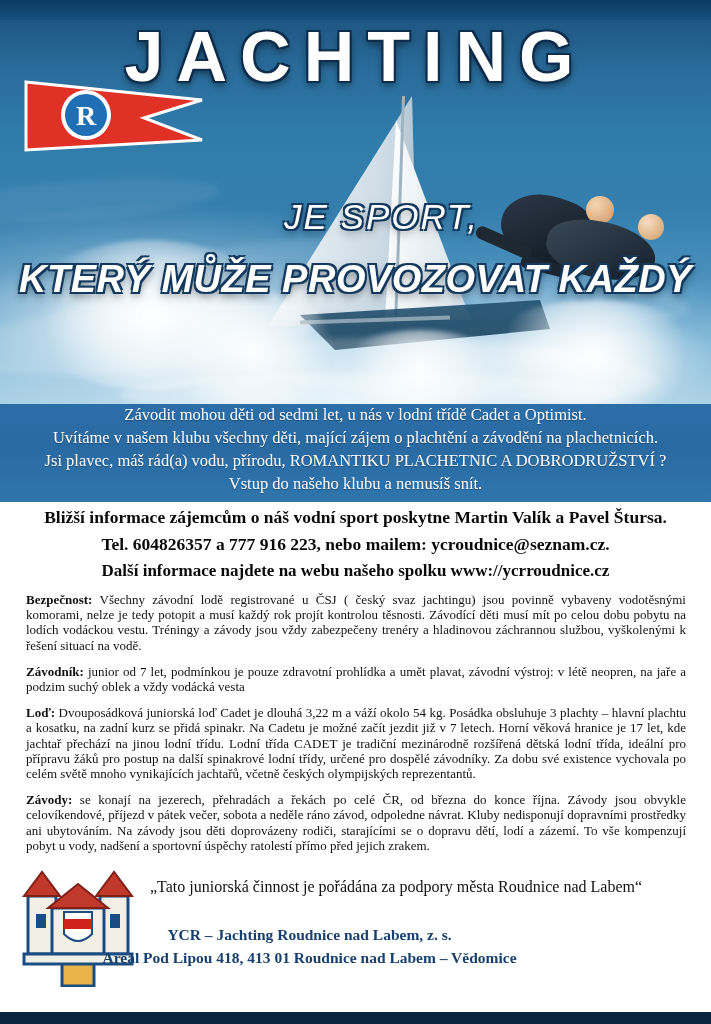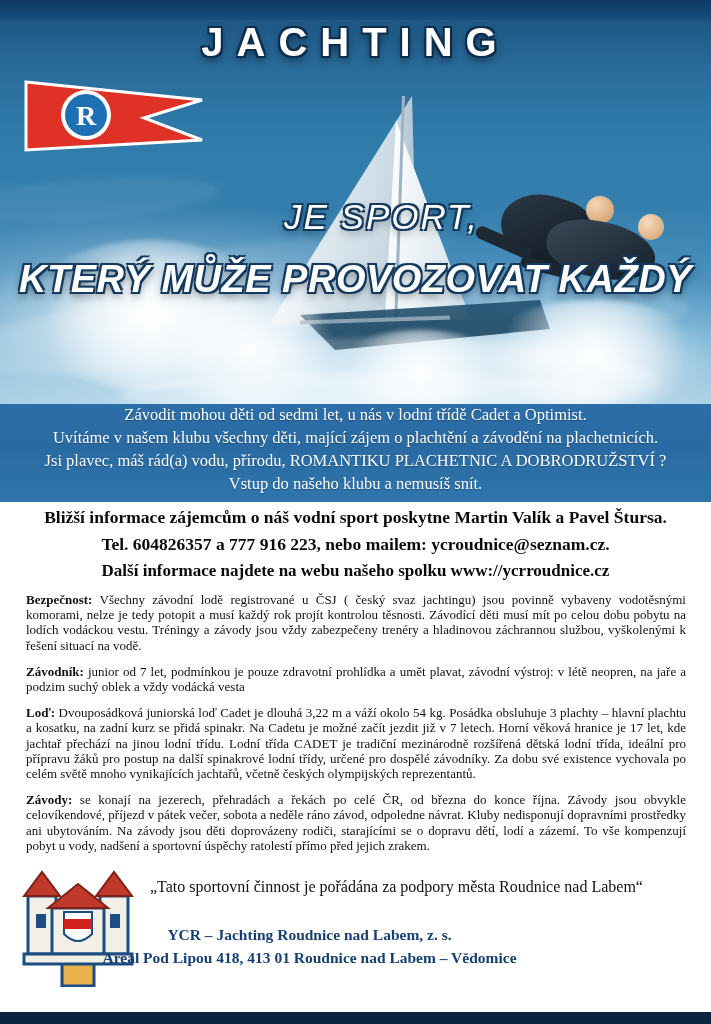--- a/index.html
+++ b/index.html
@@ -141,21 +141,21 @@
   .arm2 { left: 520px; top: 262px; width: 58px; height: 12px; transform: rotate(14deg); }
 
   
   .jachting {
     position: absolute;
     left: 0; top: 22px;
     width: 711px;
     text-align: center;
     font-family: "Liberation Sans", sans-serif;
     font-weight: bold;
-    font-size: 40px;
+    font-size: 70px;
     letter-spacing: 13px;
     color: #ffffff;
     text-shadow:
       -2px -2px 0 #0d2d4d, 2px -2px 0 #0d2d4d, -2px 2px 0 #0d2d4d, 2px 2px 0 #0d2d4d,
       0 4px 9px rgba(0,0,0,0.55);
     line-height: 1;
   }
   .je-sport {
     position: absolute;
     left: 0; top: 197px;
@@ -370,21 +370,21 @@
 
       <path d="M40,124 L40,100 Q56,86 72,100 L72,124 Z" fill="#e7b34a" stroke="#1b4d82" stroke-width="3"></path>
 
       <rect x="14" y="52" width="10" height="14" fill="#1b4d82"></rect>
       <rect x="88" y="52" width="10" height="14" fill="#1b4d82"></rect>
 
       <rect x="2" y="92" width="108" height="10" fill="#f2efe6" stroke="#1b4d82" stroke-width="3"></rect>
     </svg>
   </div>
 
-  <div class="quote">„Tato sportovní činnost je pořádána za podpory města Roudnice nad Labem“</div>
+  <div class="quote">„Tato juniorská činnost je pořádána za podpory města Roudnice nad Labem“</div>
 
   <div class="footer">
     <p>YCR – Jachting Roudnice nad Labem, z. s.</p>
     <p>Areál Pod Lipou 418, 413 01 Roudnice nad Labem – Vědomice</p>
     <p class="ico">IČ: 00557048</p>
   </div>
 
   <div class="bottom-strip"></div>
 </div>
 

